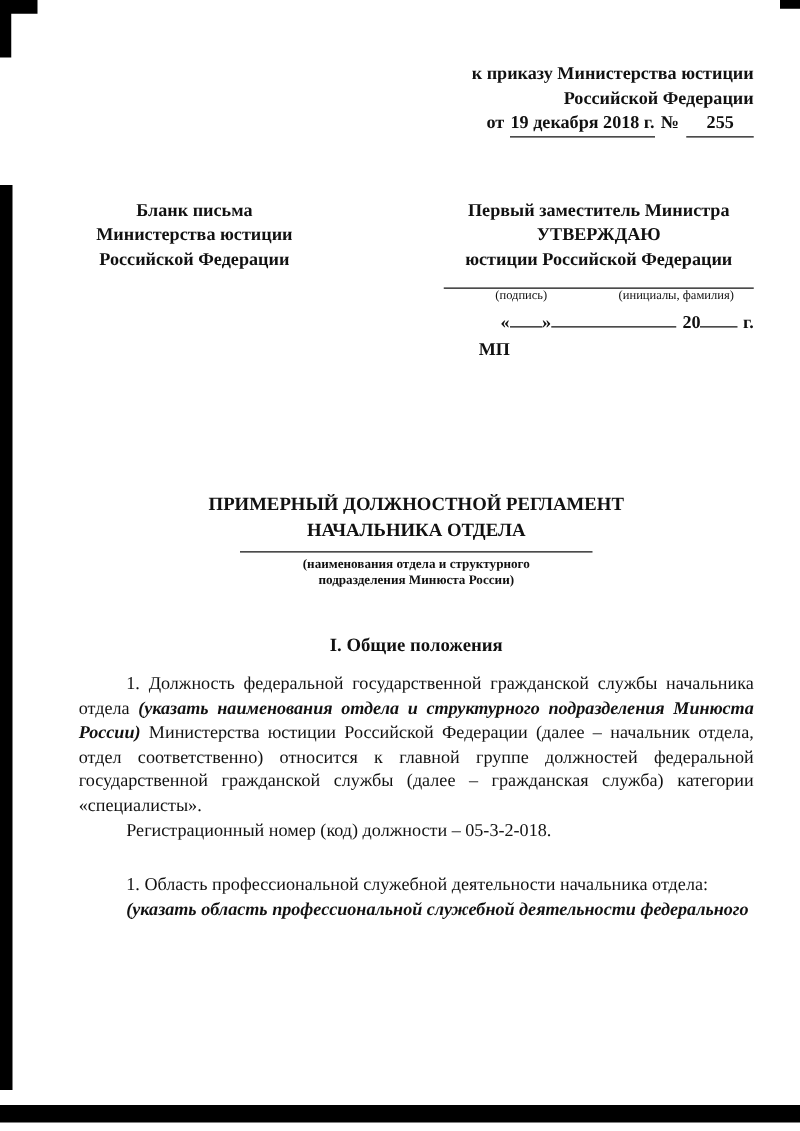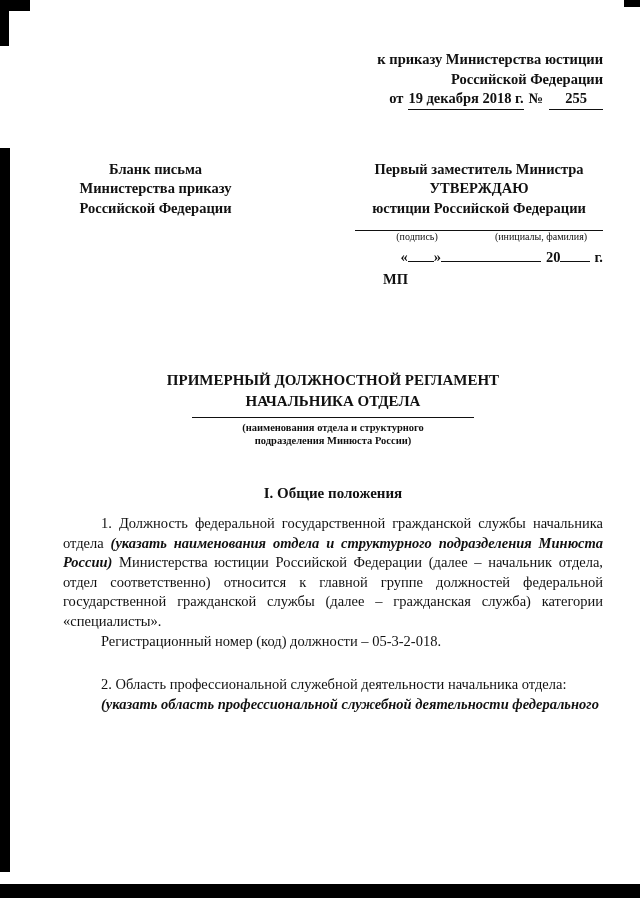--- a/index.html
+++ b/index.html
@@ -32,21 +32,21 @@
   .approval { width:248px; text-align:center; font-size:14.5px; line-height:19.5px; font-weight:bold; }
   .sig-line { border-bottom:1px solid #111; height:13px; }
   .sig-labels { display:flex; font-size:10px; line-height:12px; font-weight:normal; }
   .sig-labels span { flex:1; text-align:center; }
   .approval-date { text-align:right; margin-top:5px; white-space:nowrap; }
   .blank { display:inline-block; border-bottom:1px solid #111; height:14px; vertical-align:baseline; }
   .w26 { width:26px; } .w100 { width:100px; } .w30 { width:30px; }
   .yr { margin-left:5px; } .yr-suffix { margin-left:4px; }
   .stamp { text-align:left; margin-top:2px; padding-left:28px; }
 
-  .doc-title { margin-top:81px; text-align:center; font-weight:bold; font-size:15px; line-height:21px; }
+  .doc-title { margin-top:104px; text-align:center; font-weight:bold; font-size:15px; line-height:21px; }
   .title-rule { width:282px; height:0; border-bottom:1.5px solid #111; margin:5px auto 3px auto; }
   .title-note { font-weight:bold; font-size:10.5px; line-height:13px; text-align:center; }
 
   .section-heading { margin-top:36px; text-align:center; font-weight:bold; font-size:15px; line-height:20px; }
 
   .body-para { font-size:14.5px; line-height:19.6px; text-align:justify; }
   .mt-first { margin-top:11px; }
   .mt-gap { margin-top:24px; }
   .indent { text-indent:38px; }
   .bi { font-weight:bold; font-style:italic; }
@@ -68,21 +68,21 @@
       <div>к приказу Министерства юстиции</div>
       <div>Российской Федерации</div>
       <div class="appendix-date">
         <span>от</span><span class="uline date-u">19 декабря 2018 г.</span><span class="nsign">№</span><span class="uline num-u">255</span>
       </div>
     </div>
 
     <div class="two-col">
       <div class="letterhead">
         <div>Бланк письма</div>
-        <div>Министерства приказу</div>
+        <div>Министерства юстиции</div>
         <div>Российской Федерации</div>
       </div>
 
       <div class="approval">
         <div>Первый заместитель Министра</div>
         <div>УТВЕРЖДАЮ</div>
         <div>юстиции Российской Федерации</div>
         <div class="sig-line"></div>
         <div class="sig-labels">
           <span>(подпись)</span>
@@ -104,18 +104,18 @@
       <div>(наименования отдела и структурного</div>
       <div>подразделения Минюста России)</div>
     </div>
 
     <div class="section-heading">I. Общие положения</div>
 
     <p class="body-para mt-first indent"><span>1. Должность федеральной государственной гражданской службы начальника отдела </span><span class="bi">(указать наименования отдела и структурного подразделения Минюста России)</span><span> Министерства юстиции Российской Федерации (далее – начальник отдела, отдел соответственно) относится к главной группе должностей федеральной государственной гражданской службы (далее – гражданская служба) категории «специалисты».</span></p>
 
     <p class="body-para indent">Регистрационный номер (код) должности – 05-3-2-018.</p>
 
-    <p class="body-para mt-gap indent">2. Область профессиональной служебной деятельности начальника отдела:</p>
+    <p class="body-para mt-gap indent">1. Область профессиональной служебной деятельности начальника отдела:</p>
 
     <p class="body-para indent bi">(указать область профессиональной служебной деятельности федерального</p>
 
   </div>
 </div>
 
 </body></html>

